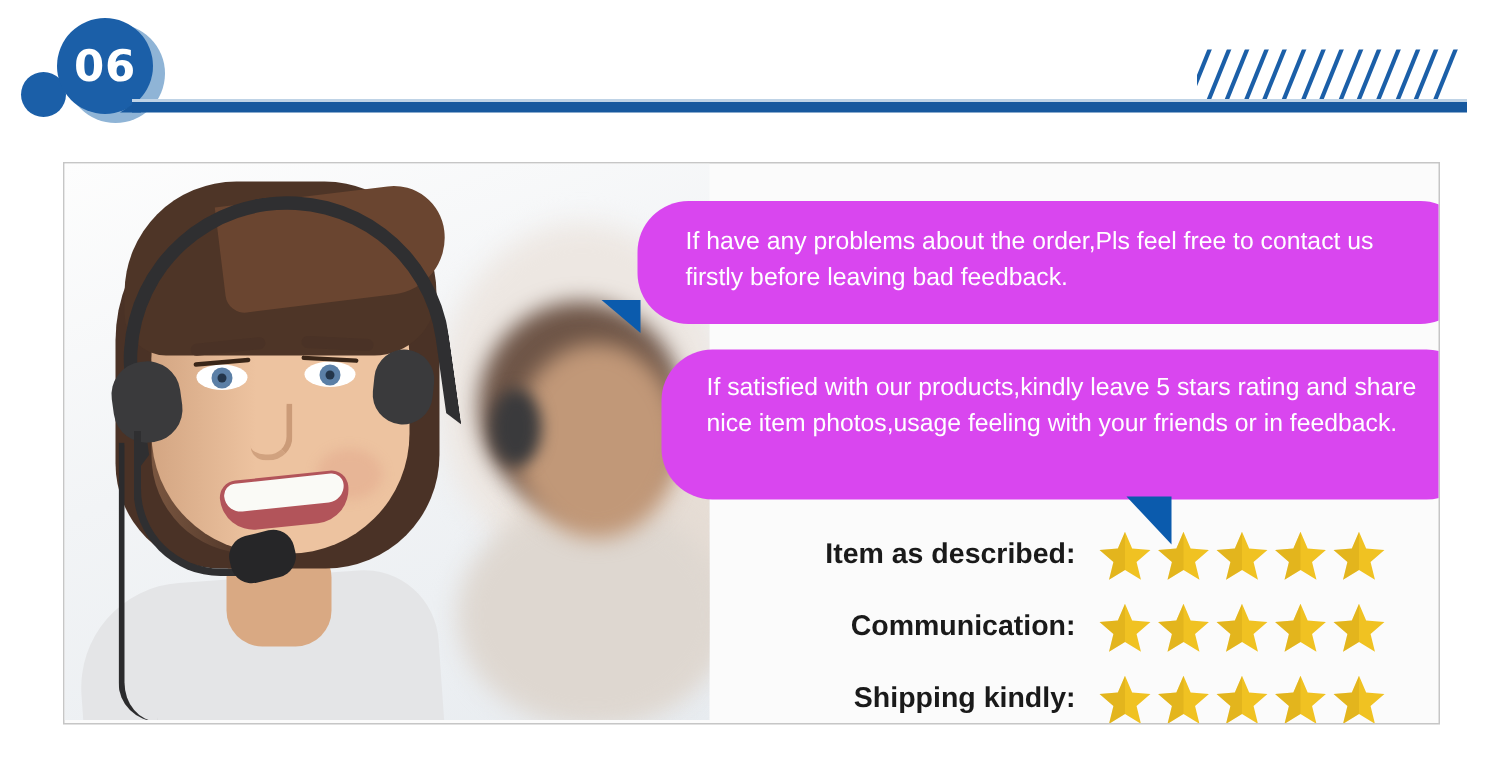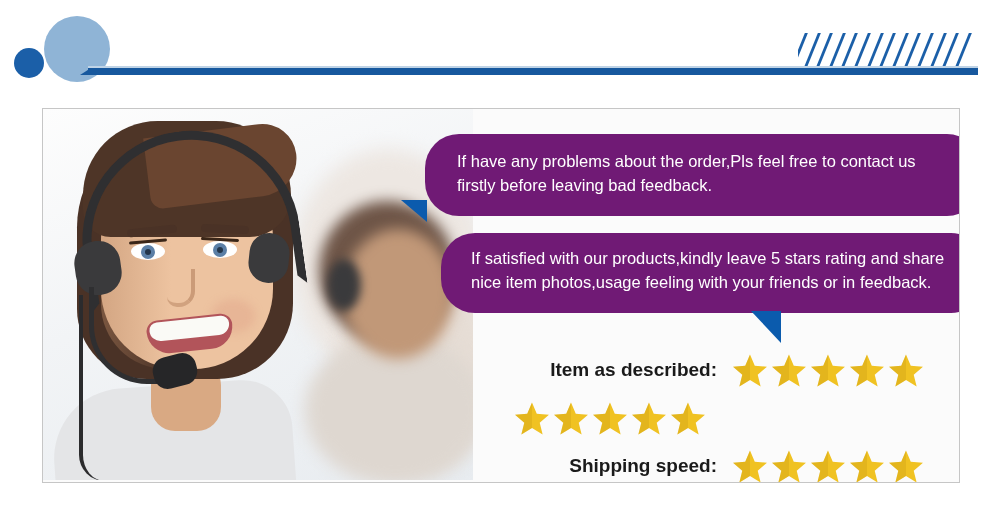--- a/index.html
+++ b/index.html
@@ -302,21 +302,21 @@
     position: absolute;
     left: 36px; top: 186px;
     width: 22px; height: 186px;
     border-left: 4px solid #2B2B2D;
     border-radius: 0 0 0 40px;
   }
 
   
   .bubble {
     position: absolute;
-    background: #701a75;
+    background: #d946ef;
     color: #ffffff;
     border-radius: 34px;
     box-sizing: border-box;
   }
   .bubble p {
     margin: 0;
     font-size: 16.5px;
     line-height: 1.44;
     font-family: "Liberation Sans", sans-serif;
   }
@@ -327,21 +327,21 @@
   }
   #bubble1 .tail {
     position: absolute;
     left: -24px; bottom: -6px;
     width: 0; height: 0;
     border-top: 22px solid #0B5BAD;
     border-left: 26px solid transparent;
   }
   #bubble2 {
     left: 398px; top: 124px;
-    width: 544px; height: 80px;
+    width: 544px; height: 100px;
     padding: 14px 24px 0 30px;
   }
   #bubble2 .tail {
     position: absolute;
     left: 310px; bottom: -30px;
     width: 0; height: 0;
     border-top: 32px solid #0B5BAD;
     border-left: 30px solid transparent;
   }
 
@@ -372,20 +372,23 @@
     gap: 1px;
   }
   .stars svg { display: block; }
 </style>
 </head>
 <body>
 
 <div id="header">
   <div class="dot-small"></div>
   <div class="badge-shadow"></div>
+  <div class="badge-circle">
+    <span class="badge-number">06</span>
+  </div>
   <div class="rule-notch"></div>
   <div class="rule-thin"></div>
   <div class="rule-thick"></div>
   <div class="hatch" id="hatch">
       <i style="left: 0px;"></i>
       <i style="left: 12.6px;"></i>
       <i style="left: 25.2px;"></i>
       <i style="left: 37.8px;"></i>
       <i style="left: 50.4px;"></i>
       <i style="left: 63px;"></i>
@@ -472,20 +475,21 @@
             <polygon points="12,1.6 15.1,8.9 23,9.5 17,14.7 18.9,22.4 12,18.2 5.1,22.4 7,14.7 1,9.5 8.9,8.9" fill="#F0C222"></polygon>
             <polygon points="12,1.6 12,18.2 5.1,22.4 7,14.7 1,9.5 8.9,8.9" fill="#C89B12" opacity="0.32"></polygon>
           </svg>
           <svg width="38" height="37" viewBox="0 0 24 24">
             <polygon points="12,1.6 15.1,8.9 23,9.5 17,14.7 18.9,22.4 12,18.2 5.1,22.4 7,14.7 1,9.5 8.9,8.9" fill="#F0C222"></polygon>
             <polygon points="12,1.6 12,18.2 5.1,22.4 7,14.7 1,9.5 8.9,8.9" fill="#C89B12" opacity="0.32"></polygon>
           </svg>
         </div>
       </div>
       <div class="rating-row">
+        <div class="rating-label">Communication:</div>
         <div class="stars">
           <svg width="38" height="37" viewBox="0 0 24 24">
             <polygon points="12,1.6 15.1,8.9 23,9.5 17,14.7 18.9,22.4 12,18.2 5.1,22.4 7,14.7 1,9.5 8.9,8.9" fill="#F0C222"></polygon>
             <polygon points="12,1.6 12,18.2 5.1,22.4 7,14.7 1,9.5 8.9,8.9" fill="#C89B12" opacity="0.32"></polygon>
           </svg>
           <svg width="38" height="37" viewBox="0 0 24 24">
             <polygon points="12,1.6 15.1,8.9 23,9.5 17,14.7 18.9,22.4 12,18.2 5.1,22.4 7,14.7 1,9.5 8.9,8.9" fill="#F0C222"></polygon>
             <polygon points="12,1.6 12,18.2 5.1,22.4 7,14.7 1,9.5 8.9,8.9" fill="#C89B12" opacity="0.32"></polygon>
           </svg>
           <svg width="38" height="37" viewBox="0 0 24 24">
@@ -496,21 +500,21 @@
             <polygon points="12,1.6 15.1,8.9 23,9.5 17,14.7 18.9,22.4 12,18.2 5.1,22.4 7,14.7 1,9.5 8.9,8.9" fill="#F0C222"></polygon>
             <polygon points="12,1.6 12,18.2 5.1,22.4 7,14.7 1,9.5 8.9,8.9" fill="#C89B12" opacity="0.32"></polygon>
           </svg>
           <svg width="38" height="37" viewBox="0 0 24 24">
             <polygon points="12,1.6 15.1,8.9 23,9.5 17,14.7 18.9,22.4 12,18.2 5.1,22.4 7,14.7 1,9.5 8.9,8.9" fill="#F0C222"></polygon>
             <polygon points="12,1.6 12,18.2 5.1,22.4 7,14.7 1,9.5 8.9,8.9" fill="#C89B12" opacity="0.32"></polygon>
           </svg>
         </div>
       </div>
       <div class="rating-row">
-        <div class="rating-label">Shipping speed:</div>
+        <div class="rating-label">Shipping kindly:</div>
         <div class="stars">
           <svg width="38" height="37" viewBox="0 0 24 24">
             <polygon points="12,1.6 15.1,8.9 23,9.5 17,14.7 18.9,22.4 12,18.2 5.1,22.4 7,14.7 1,9.5 8.9,8.9" fill="#F0C222"></polygon>
             <polygon points="12,1.6 12,18.2 5.1,22.4 7,14.7 1,9.5 8.9,8.9" fill="#C89B12" opacity="0.32"></polygon>
           </svg>
           <svg width="38" height="37" viewBox="0 0 24 24">
             <polygon points="12,1.6 15.1,8.9 23,9.5 17,14.7 18.9,22.4 12,18.2 5.1,22.4 7,14.7 1,9.5 8.9,8.9" fill="#F0C222"></polygon>
             <polygon points="12,1.6 12,18.2 5.1,22.4 7,14.7 1,9.5 8.9,8.9" fill="#C89B12" opacity="0.32"></polygon>
           </svg>
           <svg width="38" height="37" viewBox="0 0 24 24">

